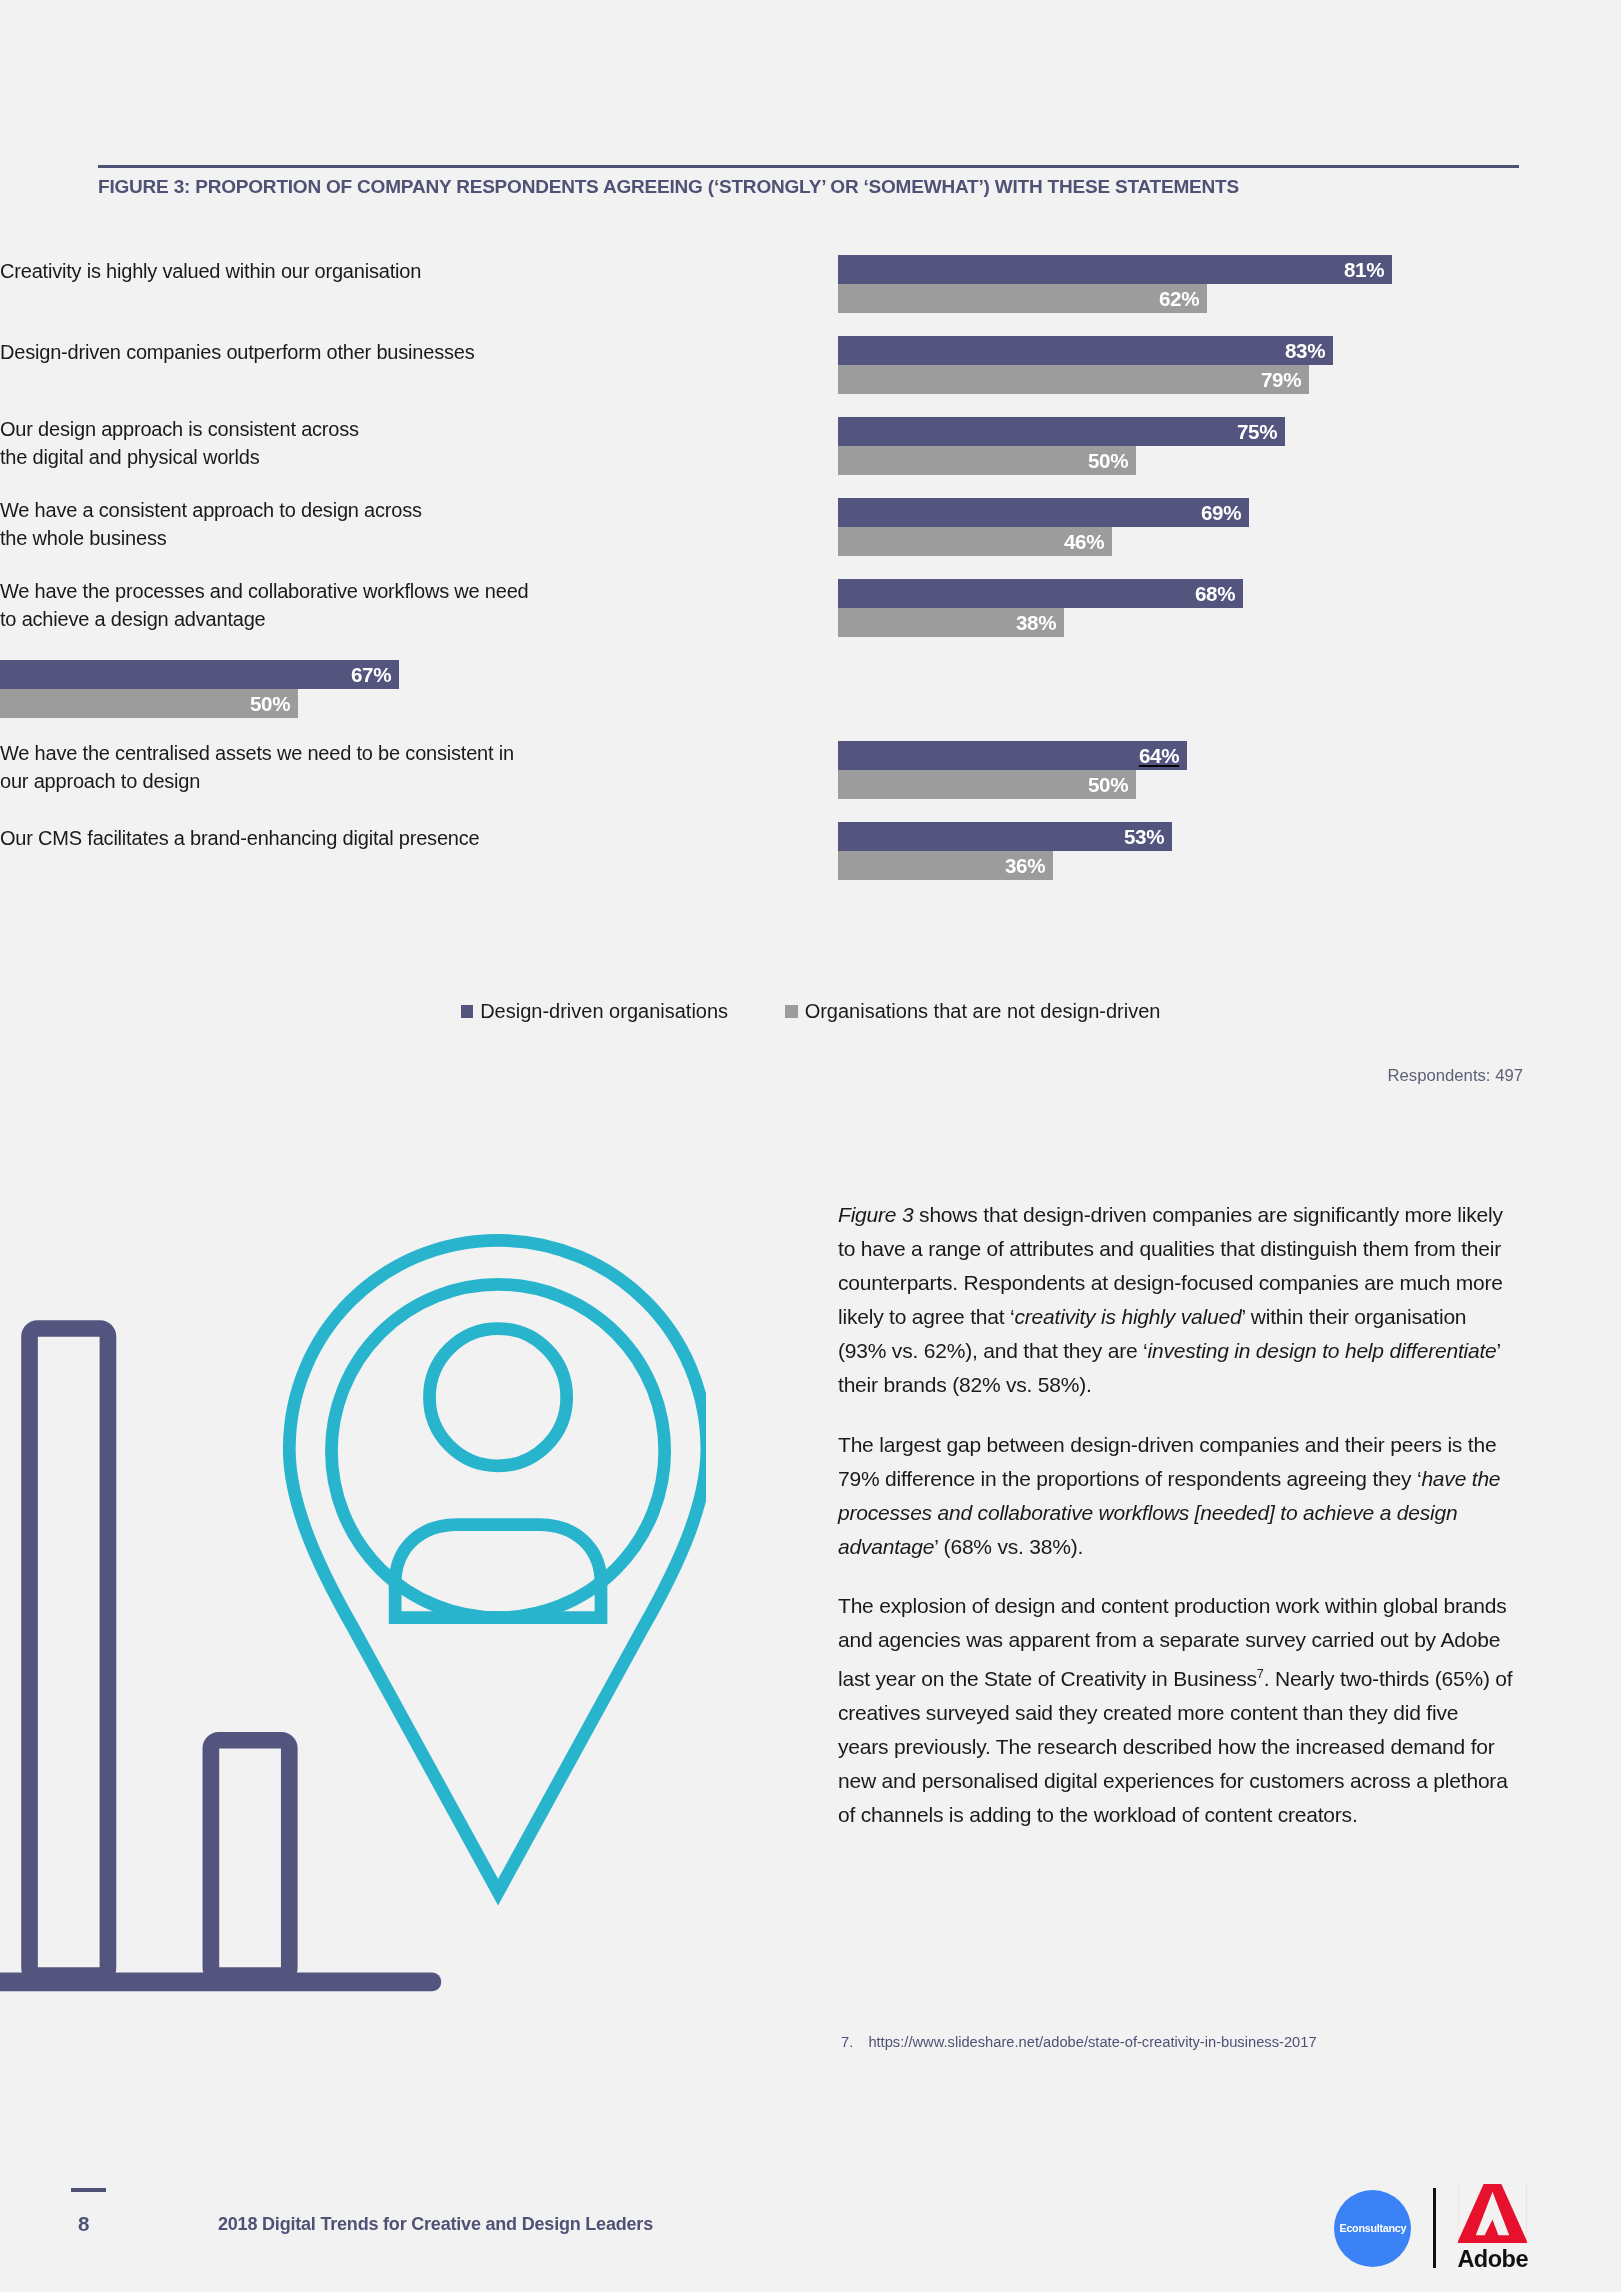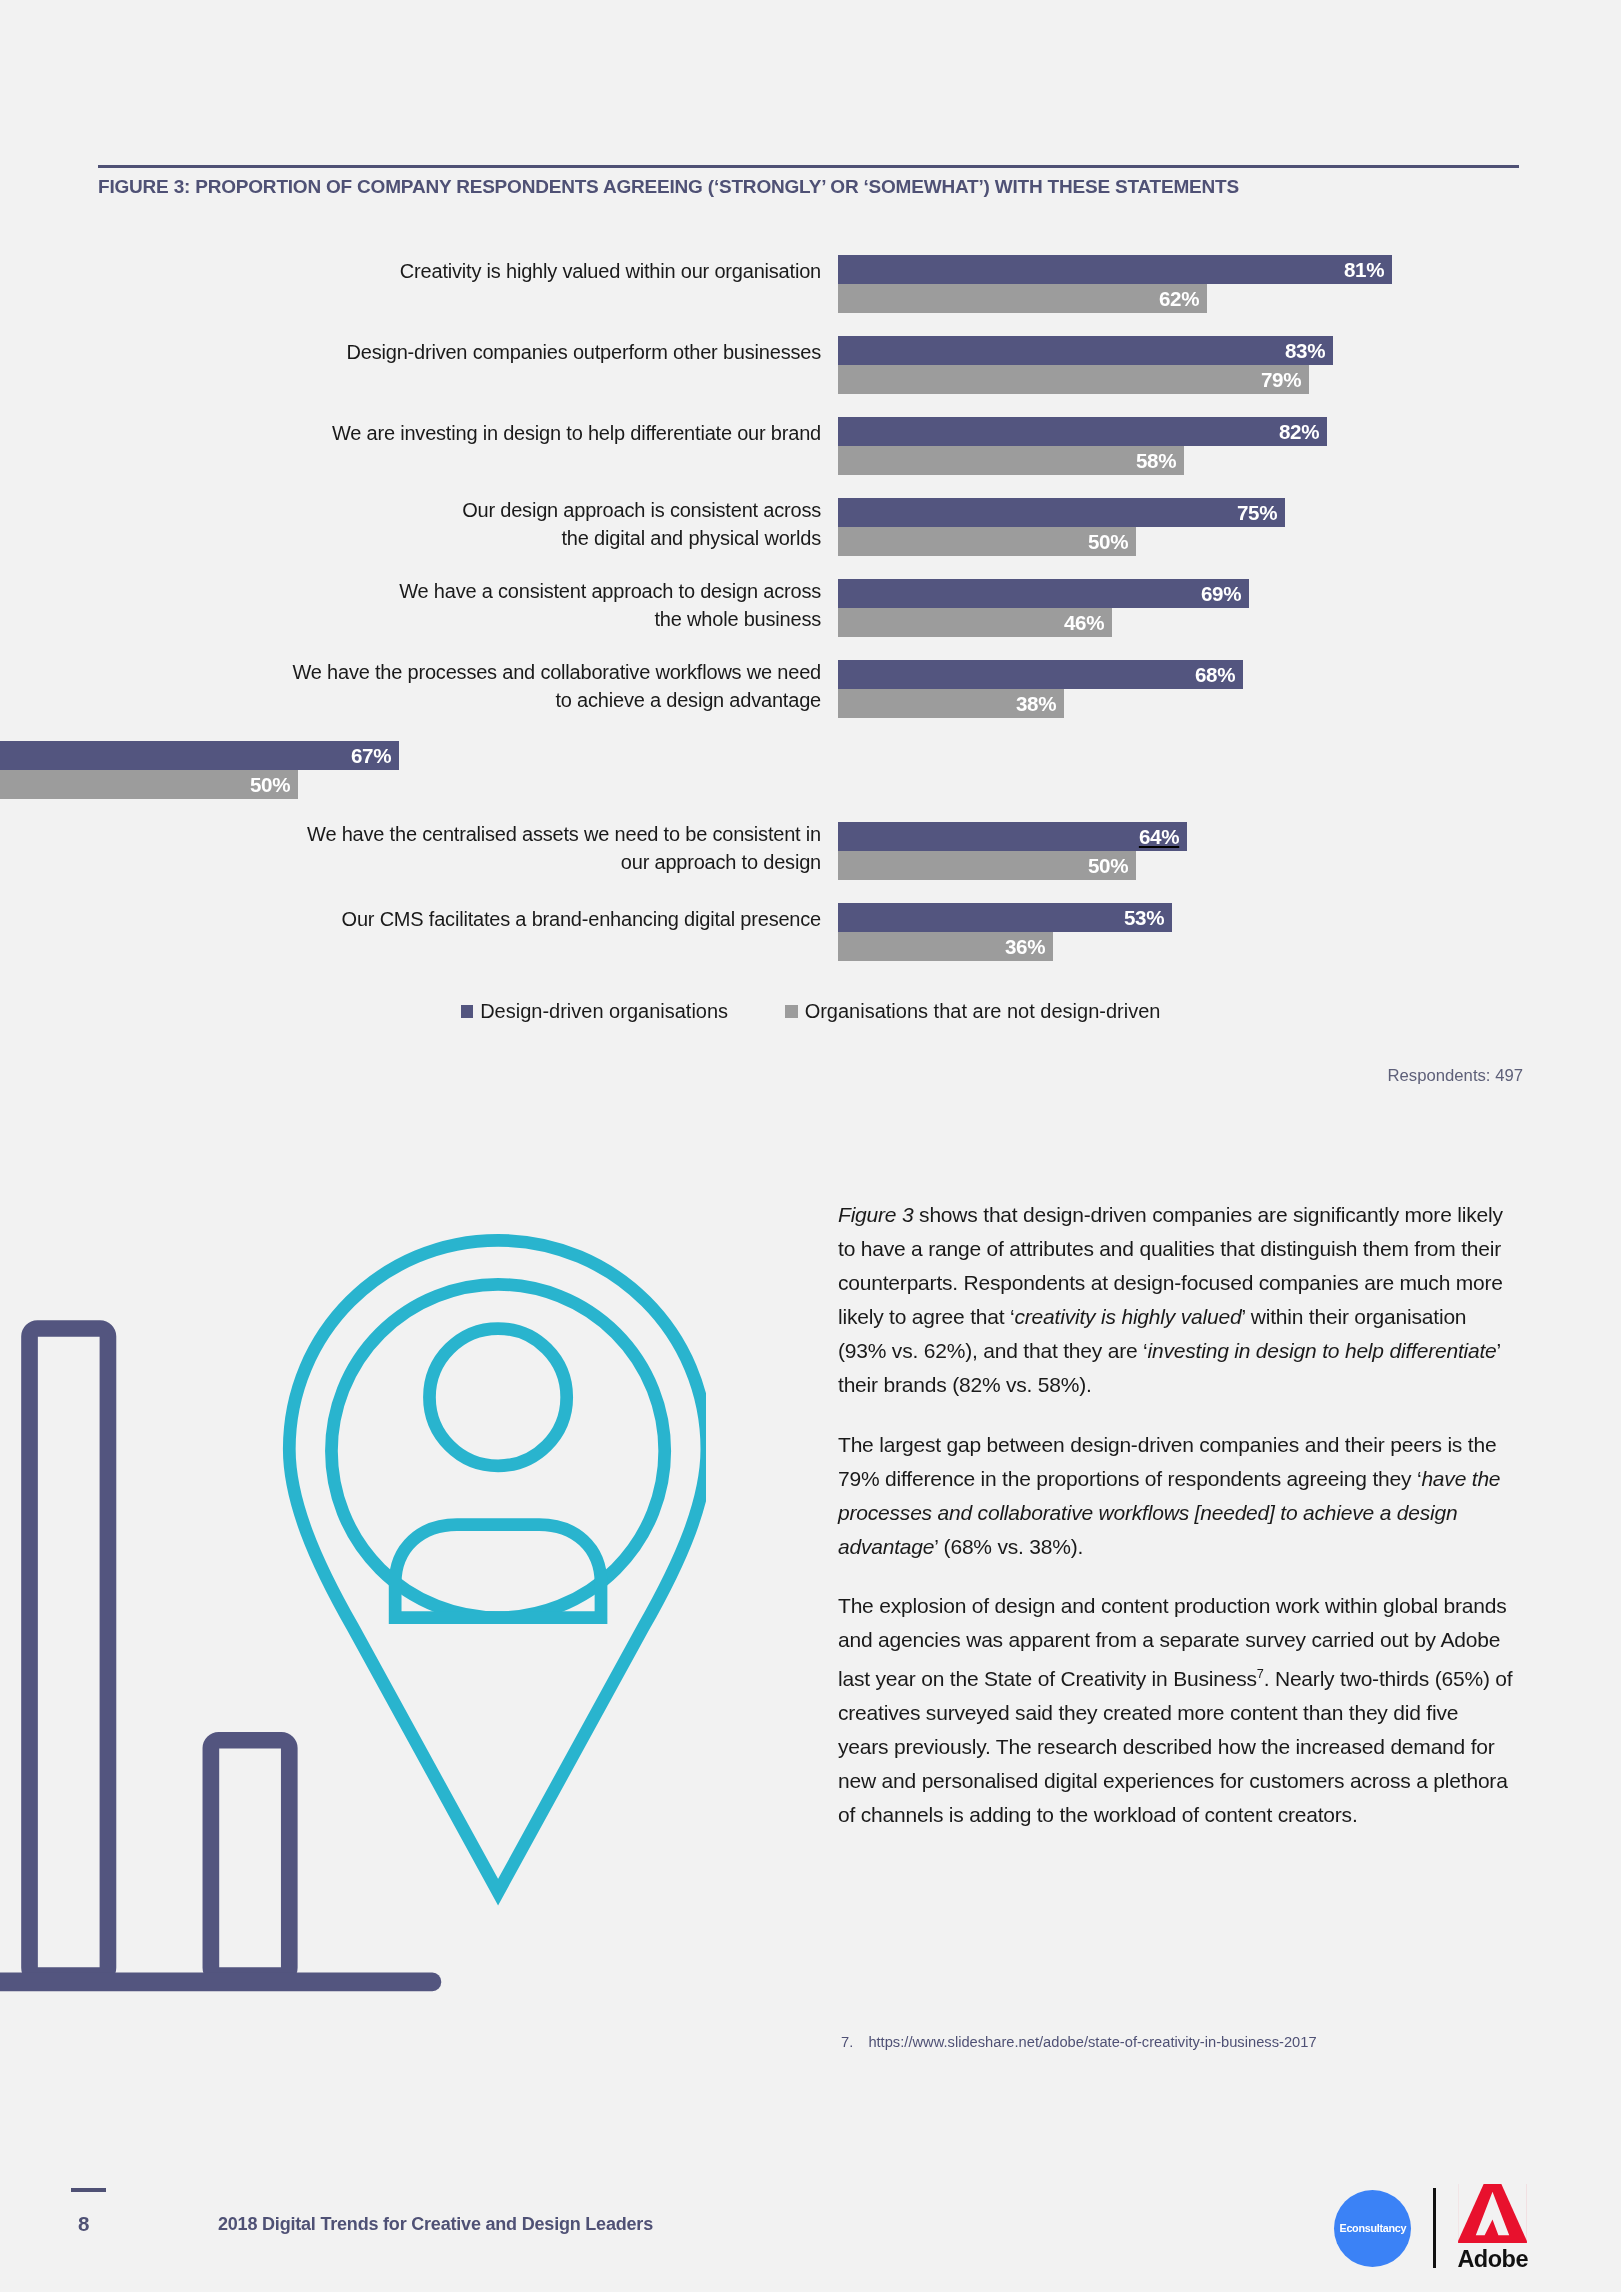--- a/index.html
+++ b/index.html
@@ -48,22 +48,21 @@
     width: 1621px;
   }
   .row {
     position: relative;
     height: 81px;
     display: flex;
     align-items: flex-start;
   }
   .row-label {
     width: 838px;
-    padding-right: 17px;
-    text-align: right;
+    padding-right: 11px;
     font-size: 20px;
     line-height: 28px;
     color: #1a1a1a;
     letter-spacing: -0.2px;
     padding-top: 3.9px;
   }
   .row-label.two-line { padding-top: 0px; }
 
   .bars {
     position: relative;
@@ -217,31 +216,20 @@
         </div>
       </div>
       <div class="row">
         <div class="row-label">Design-driven companies outperform other businesses</div>
         <div class="bars">
           <div class="bar primary" style="width: 495px;">
             <span class="bar-value">83%</span>
           </div>
           <div class="bar secondary" style="width: 471px;">
             <span class="bar-value">79%</span>
-          </div>
-        </div>
-      </div>
-      <div class="row">
-        <div class="row-label">We are investing in design to help differentiate our brand</div>
-        <div class="bars">
-          <div class="bar primary" style="width: 489px;">
-            <span class="bar-value">82%</span>
-          </div>
-          <div class="bar secondary" style="width: 346px;">
-            <span class="bar-value">58%</span>
           </div>
         </div>
       </div>
       <div class="row">
         <div class="row-label two-line">Our design approach is consistent across<br>the digital and physical worlds</div>
         <div class="bars">
           <div class="bar primary" style="width: 447px;">
             <span class="bar-value">75%</span>
           </div>
           <div class="bar secondary" style="width: 298px;">

